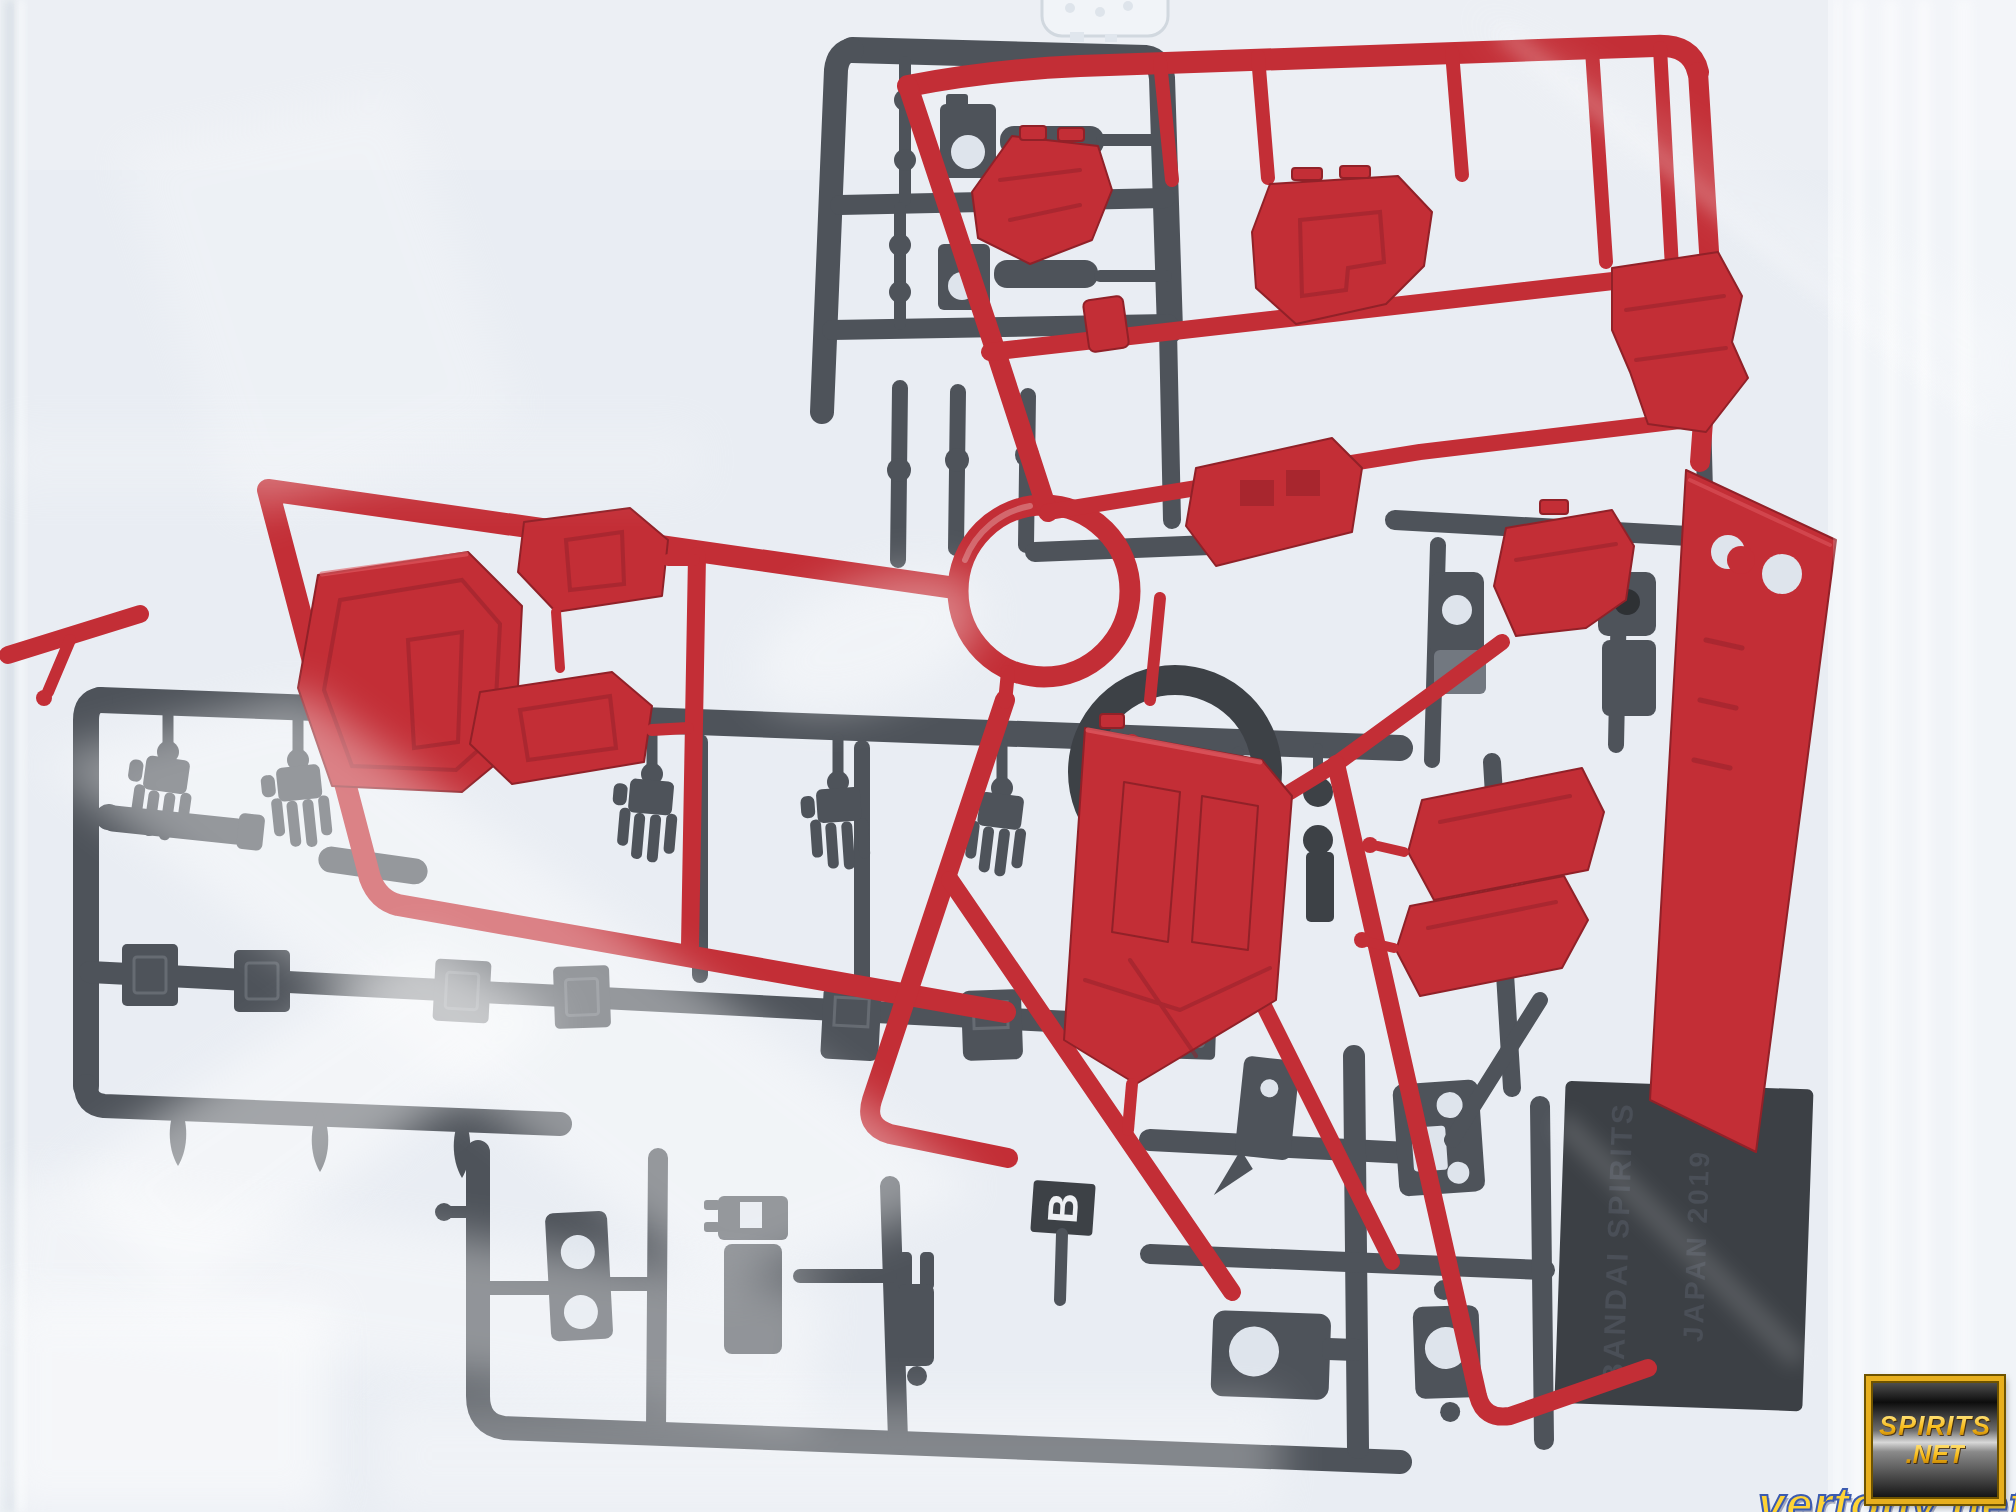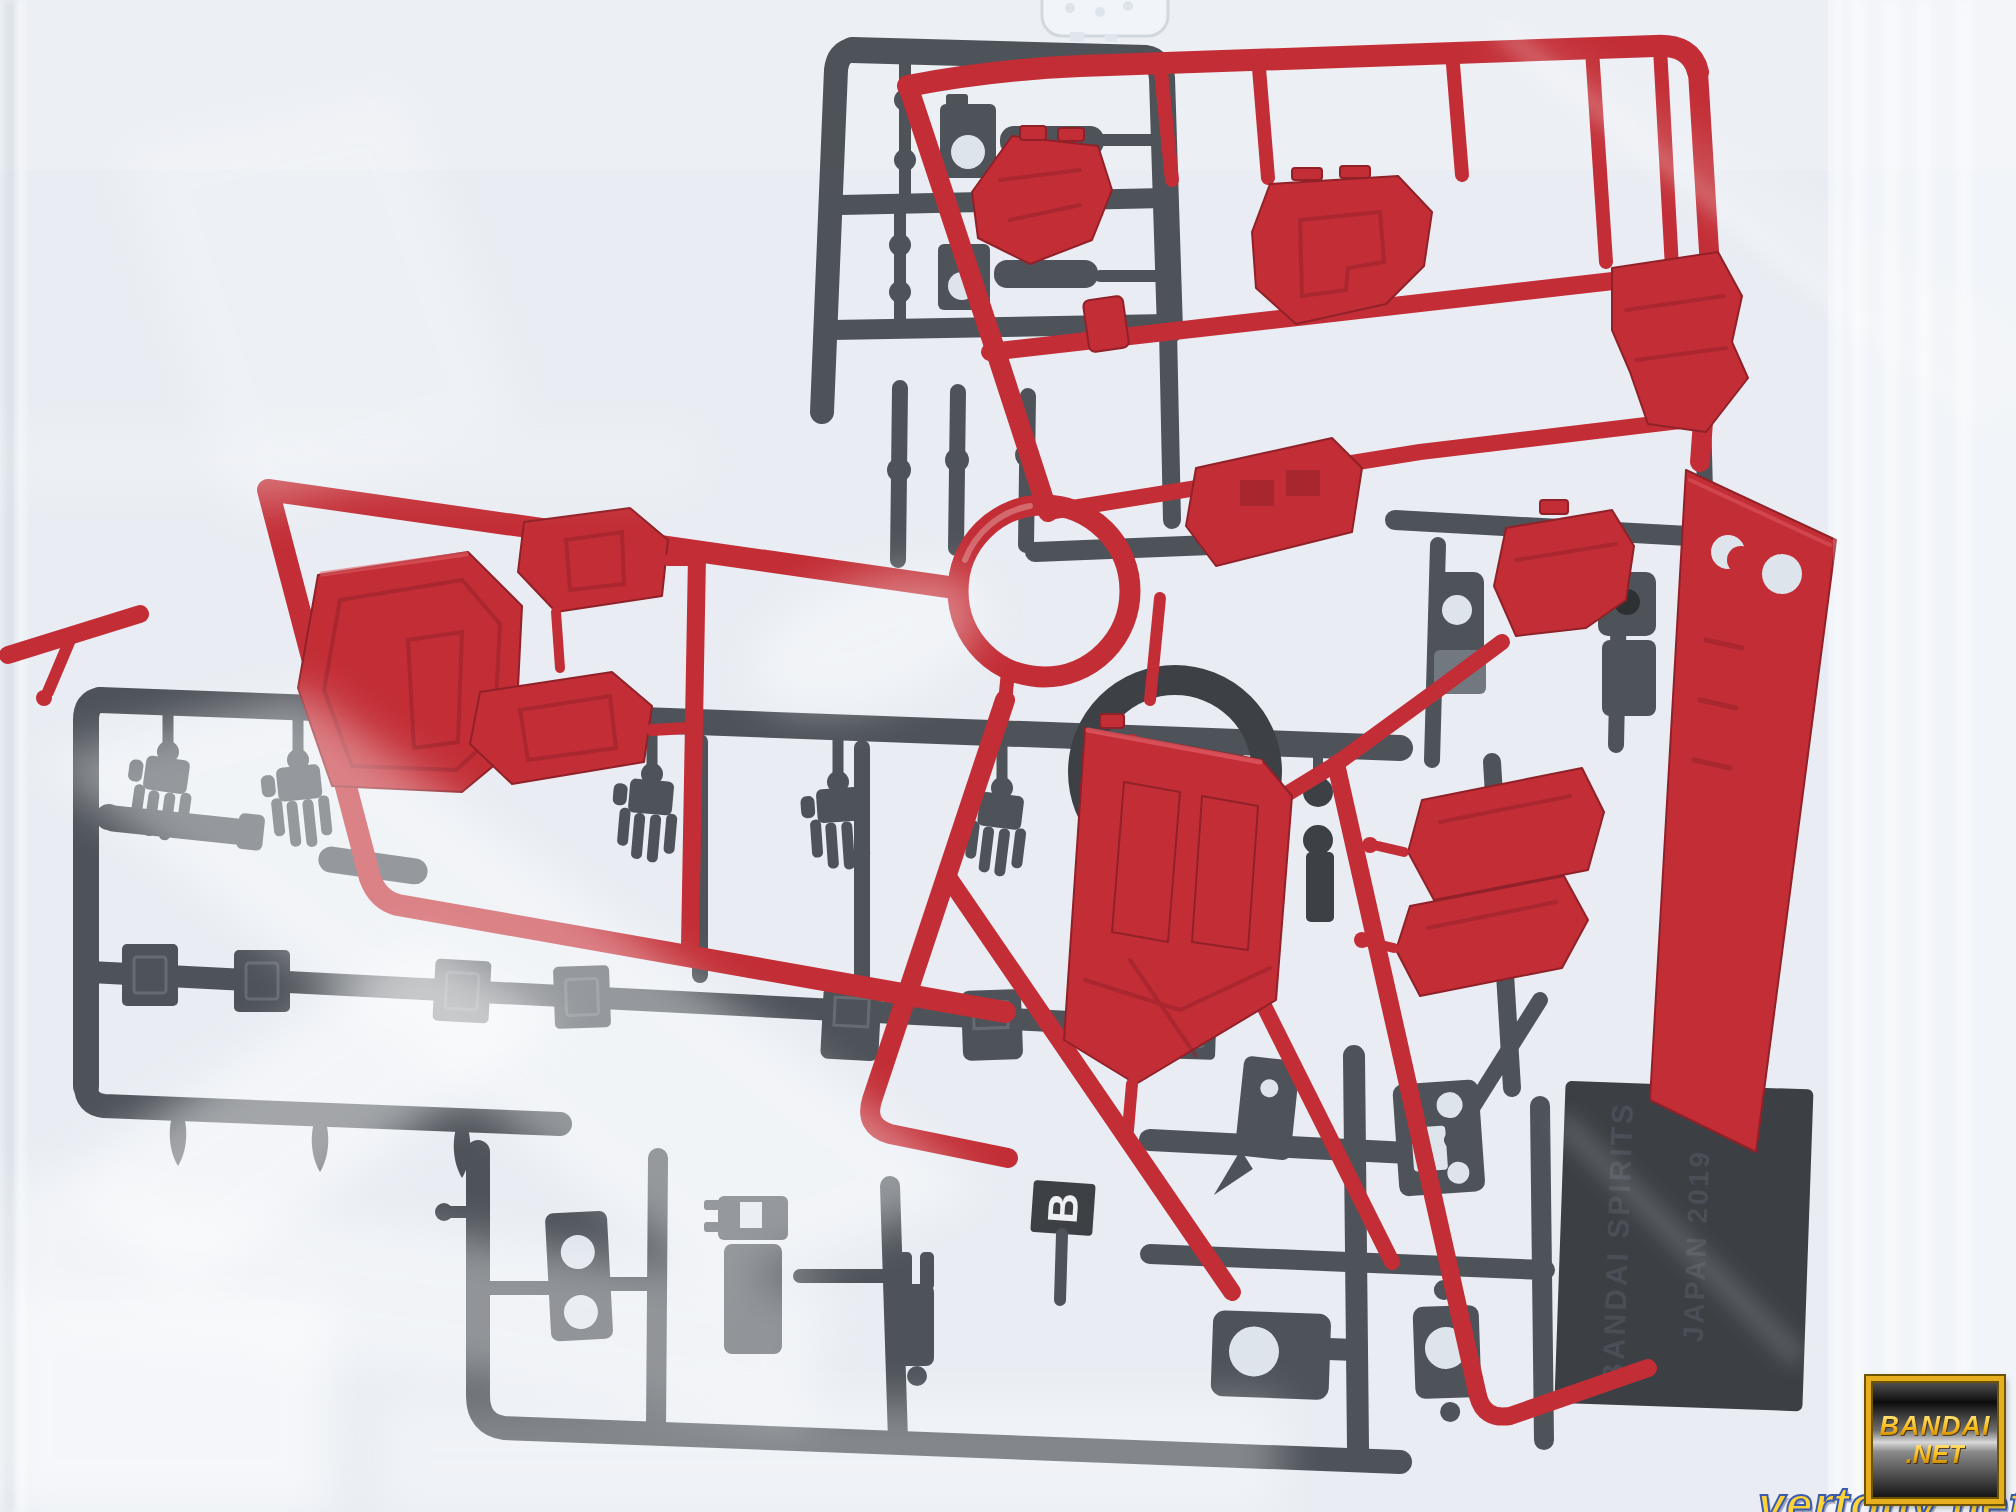--- a/index.html
+++ b/index.html
@@ -390,17 +390,17 @@
     <rect x="1956" y="0" width="16" height="1512" class="sheen" opacity="0.4" filter="url(#b4)"></rect>
     <path d="M1500,30 L1985,420" stroke="#ffffff" stroke-width="8" opacity="0.45" filter="url(#b10)" fill="none"></path>
     <polygon points="1460,0 2016,330 2016,430 1520,60" class="sheen" opacity="0.18" filter="url(#b22)"></polygon>
     <path d="M1560,1120 L1800,1360" stroke="#ffffff" stroke-width="22" opacity="0.15" filter="url(#b10)" fill="none"></path>
   </g>
 </svg>
 
 <div class="wm">
   <div class="wm-url">vertony.net</div>
   <div class="wm-box">
-    <div class="wm-line wm-line1">BANDAI</div>
+    <div class="wm-line wm-line1">SPIRITS</div>
     <div class="wm-line wm-line2">.NET</div>
   </div>
 </div>
 </div>
 
 </body></html>

